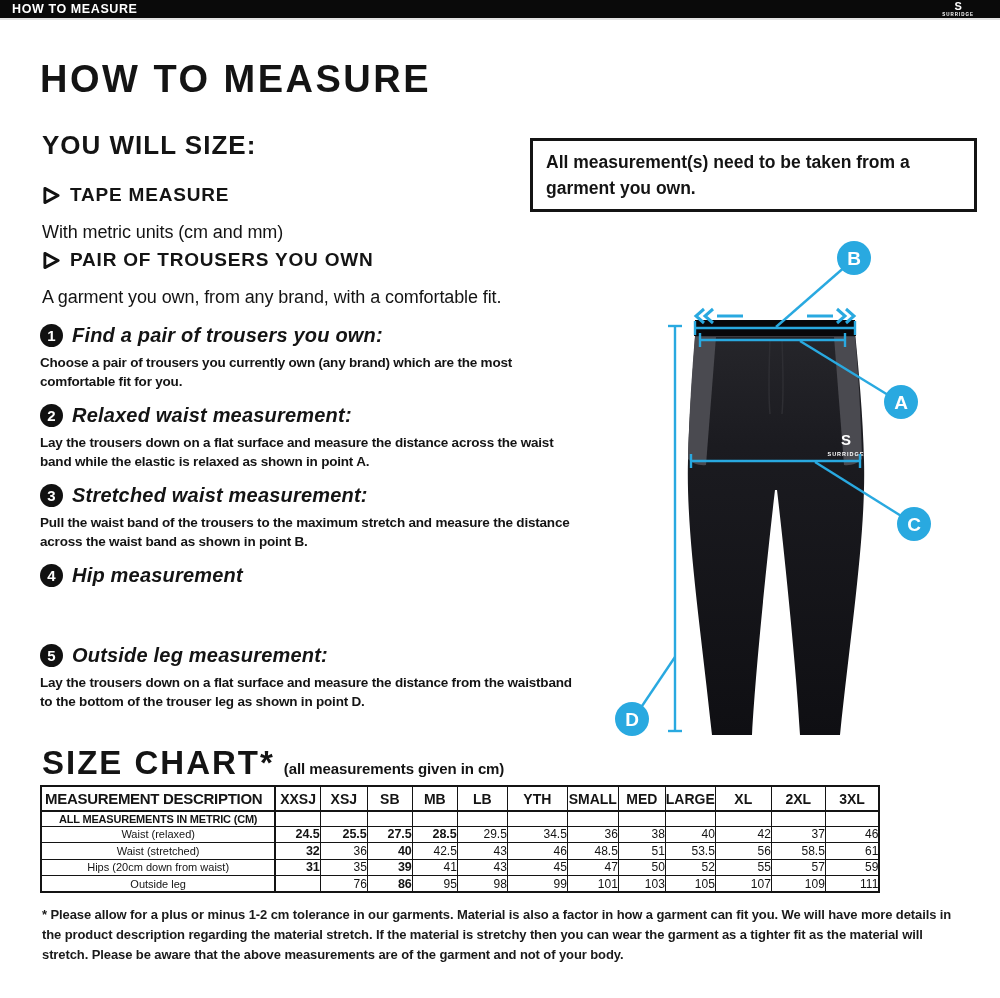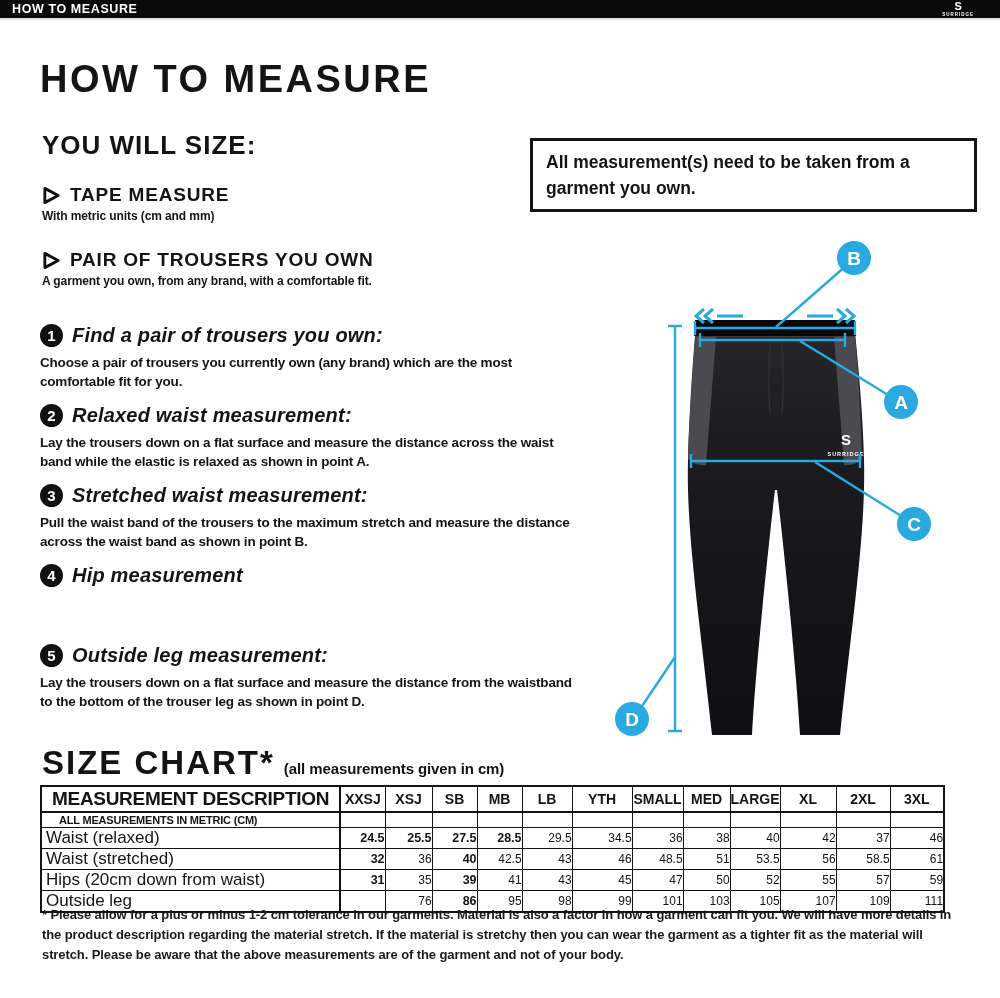--- a/index.html
+++ b/index.html
@@ -22,47 +22,47 @@
 
   
   .notice{left:530px;top:138px;width:447px;height:74px;border:3px solid #141414;
           box-sizing:border-box;display:flex;align-items:center;padding:6px 13px;
           font-size:17.5px;font-weight:bold;line-height:1.5;}
 
   
   .need{left:42px;width:520px;}
   .need-head{display:flex;align-items:center;gap:9px;}
   .need-title{font-size:19px;font-weight:bold;letter-spacing:.8px;}
-  .need-desc{margin-top:3px;font-size:12px;font-weight:bold;letter-spacing:-.1px;}
+  .need-desc{margin-top:16px;font-size:18px;font-weight:normal;letter-spacing:-.1px;}
   .tri{width:19px;height:19px;flex:0 0 auto;}
 
   
   .step{left:40px;width:545px;}
   .step-head{display:flex;align-items:center;gap:9px;}
   .step-num{width:23px;height:23px;border-radius:50%;background:#111;color:#fff;flex:0 0 auto;
             display:flex;align-items:center;justify-content:center;font-size:15px;font-weight:bold;}
   .step-title{font-size:20px;font-weight:bold;letter-spacing:.2px;font-style:italic;}
   .step-desc{margin-top:6px;font-size:13.5px;font-weight:bold;line-height:1.44;letter-spacing:-.2px;width:538px;}
 
   
   .sc-head{left:42px;top:744px;display:flex;align-items:baseline;gap:9px;}
   .sc-title{font-size:33px;font-weight:bold;letter-spacing:2px;}
   .sc-sub{font-size:15px;font-weight:bold;letter-spacing:-.1px;}
 
   table.size-table{border-collapse:collapse;border:2px solid #141414;table-layout:fixed;
                    left:40px;top:785px;position:absolute;}
   .size-table th,.size-table td{border:1px solid #141414;overflow:hidden;white-space:nowrap;padding:0;}
   .size-table tr.hdr{height:25px;}
   .size-table tr.hdr th{border-bottom-width:2px;}
-  .size-table th.desc-h{font-size:19px;text-align:left;padding:1px 10px;letter-spacing:-.3px;border-right-width:2px;}
+  .size-table th.desc-h{font-size:15px;text-align:left;padding:1px 3px;letter-spacing:-.3px;border-right-width:2px;}
   .size-table th.size-h{font-size:14px;text-align:center;font-weight:bold;}
   .size-table tr.mrow{height:15px;}
   .size-table td.metric{font-size:11px;font-weight:bold;padding:0 17px;letter-spacing:-.2px;border-right-width:2px;}
   .size-table tr.drow{height:16.5px;}
-  .size-table td.rdesc{font-size:17px;padding:0 4px;border-right-width:2px;}
+  .size-table td.rdesc{font-size:11px;padding:0 4px;border-right-width:2px;text-align:center;}
   .size-table td.val{font-size:12px;text-align:right;}
   .size-table td.val.b{font-weight:bold;font-size:12.5px;}
 
   .footnote{left:42px;top:905px;width:928px;font-size:13px;font-weight:bold;line-height:1.55;
             letter-spacing:-.1px;color:#1a1a1a;}
 </style>
 </head>
 <body>
 
 <div class="abs topbar">

